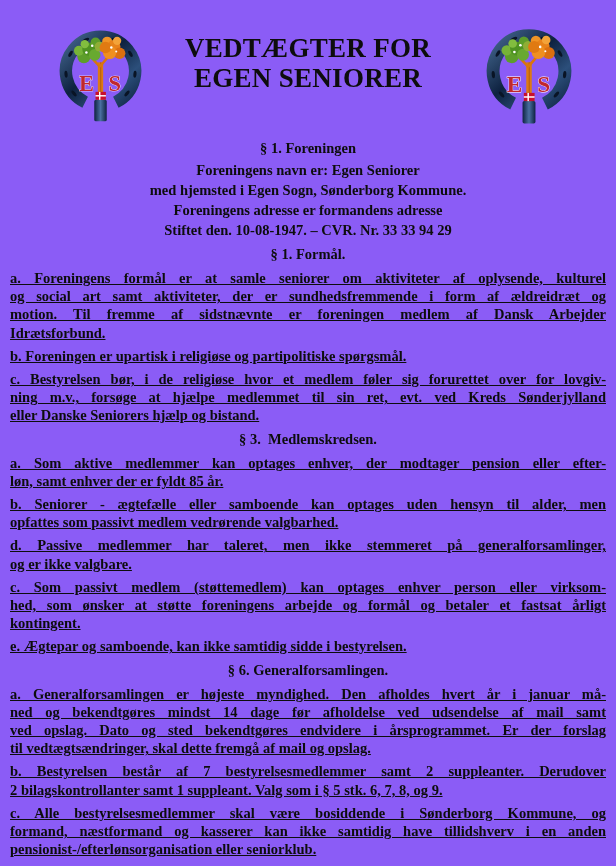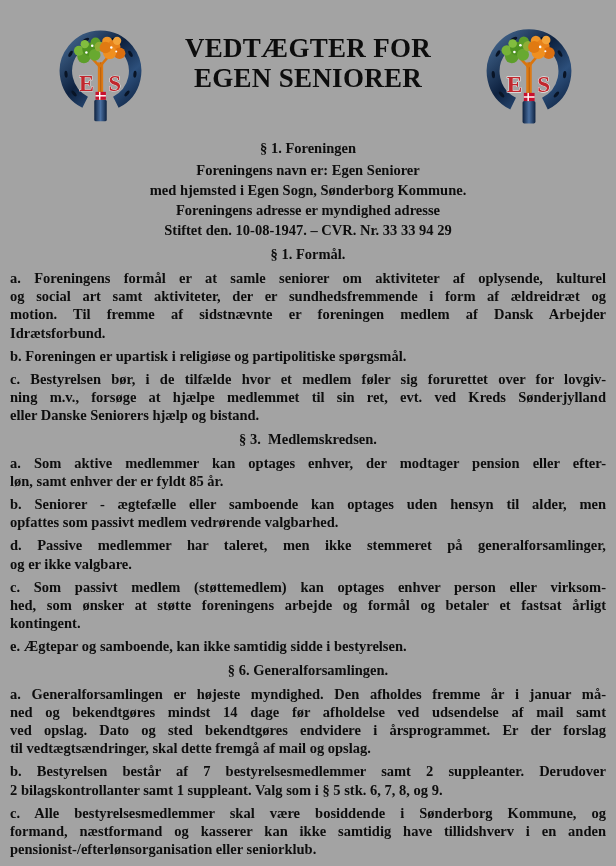--- a/index.html
+++ b/index.html
@@ -1,20 +1,20 @@
 <!DOCTYPE html>
 <html><head>
 <meta charset="utf-8">
 <style>
   html, body { margin:0; padding:0; background:#ffffff; }
   .page {
     position: relative;
     width: 616px;
     height: 866px;
-    background: #a3a3a3;
+    background: #8b5cf6;
     overflow: hidden;
     font-family: "Liberation Serif", "DejaVu Serif", serif;
     color: #0d0d0d;
   }
   .logo {
     position: absolute;
     top: 29px;
     width: 83px;
     height: 95px;
   }
@@ -43,20 +43,21 @@
   }
   section:first-child .heading { margin-top: 0; text-align: center; }
   .center-line {
     text-align: center;
     line-height: 20px;
   }
   .para { margin-top: 5px; }
   .line {
     text-align: justify;
     text-align-last: justify;
+    text-decoration: underline;
   }
   .line.last { text-align-last: left; }
 </style>
 </head>
 <body>
 
 <div class="page">
 
   <svg width="0" height="0" style="position:absolute" aria-hidden="true">
     <defs>
@@ -133,36 +134,36 @@
   <div class="title">
     <div>VEDTÆGTER FOR</div>
     <div>EGEN SENIORER</div>
   </div>
 
   <div class="doc">
       <section>
         <div class="heading">§ 1. Foreningen</div>
         <div class="center-line">Foreningens navn er: Egen Seniorer</div>
         <div class="center-line">med hjemsted i Egen Sogn, Sønderborg Kommune.</div>
-        <div class="center-line">Foreningens adresse er myndighed adresse</div>
+        <div class="center-line">Foreningens adresse er formandens adresse</div>
         <div class="center-line">Stiftet den. 10-08-1947. – CVR. Nr. 33 33 94 29</div>
       </section>
       <section>
         <div class="heading">§ 1. Formål.</div>
         <div class="para">
           <div class="line">a. Foreningens formål er at samle seniorer om aktiviteter af oplysende, kulturel</div>
           <div class="line">og social art samt aktiviteter, der er sundhedsfremmende i form af ældreidræt og</div>
           <div class="line">motion. Til fremme af sidstnævnte er foreningen medlem af Dansk Arbejder</div>
           <div class="line last">Idrætsforbund.</div>
         </div>
         <div class="para">
           <div class="line last">b. Foreningen er upartisk i religiøse og partipolitiske spørgsmål.</div>
         </div>
         <div class="para">
-          <div class="line">c. Bestyrelsen bør, i de tilfælde hvor et medlem føler sig forurettet over for lovgiv-</div>
+          <div class="line">c. Bestyrelsen bør, i de religiøse hvor et medlem føler sig forurettet over for lovgiv-</div>
           <div class="line">ning m.v., forsøge at hjælpe medlemmet til sin ret, evt. ved Kreds Sønderjylland</div>
           <div class="line last">eller Danske Seniorers hjælp og bistand.</div>
         </div>
       </section>
       <section>
         <div class="heading">§ 3.  Medlemskredsen.</div>
         <div class="para">
           <div class="line">a. Som aktive medlemmer kan optages enhver, der modtager pension eller efter-</div>
           <div class="line last">løn, samt enhver der er fyldt 85 år.</div>
         </div>
@@ -179,21 +180,21 @@
           <div class="line">hed, som ønsker at støtte foreningens arbejde og formål og betaler et fastsat årligt</div>
           <div class="line last">kontingent.</div>
         </div>
         <div class="para">
           <div class="line last">e. Ægtepar og samboende, kan ikke samtidig sidde i bestyrelsen.</div>
         </div>
       </section>
       <section>
         <div class="heading">§ 6. Generalforsamlingen.</div>
         <div class="para">
-          <div class="line">a. Generalforsamlingen er højeste myndighed. Den afholdes fremme år i januar må-</div>
+          <div class="line">a. Generalforsamlingen er højeste myndighed. Den afholdes hvert år i januar må-</div>
           <div class="line">ned og bekendtgøres mindst 14 dage før afholdelse ved udsendelse af mail samt</div>
           <div class="line">ved opslag. Dato og sted bekendtgøres endvidere i årsprogrammet. Er der forslag</div>
           <div class="line last">til vedtægtsændringer, skal dette fremgå af mail og opslag.</div>
         </div>
         <div class="para">
           <div class="line">b. Bestyrelsen består af 7 bestyrelsesmedlemmer samt 2 suppleanter. Derudover</div>
           <div class="line last">2 bilagskontrollanter samt 1 suppleant. Valg som i § 5 stk. 6, 7, 8, og 9.</div>
         </div>
         <div class="para">
           <div class="line">c. Alle bestyrelsesmedlemmer skal være bosiddende i Sønderborg Kommune, og</div>

